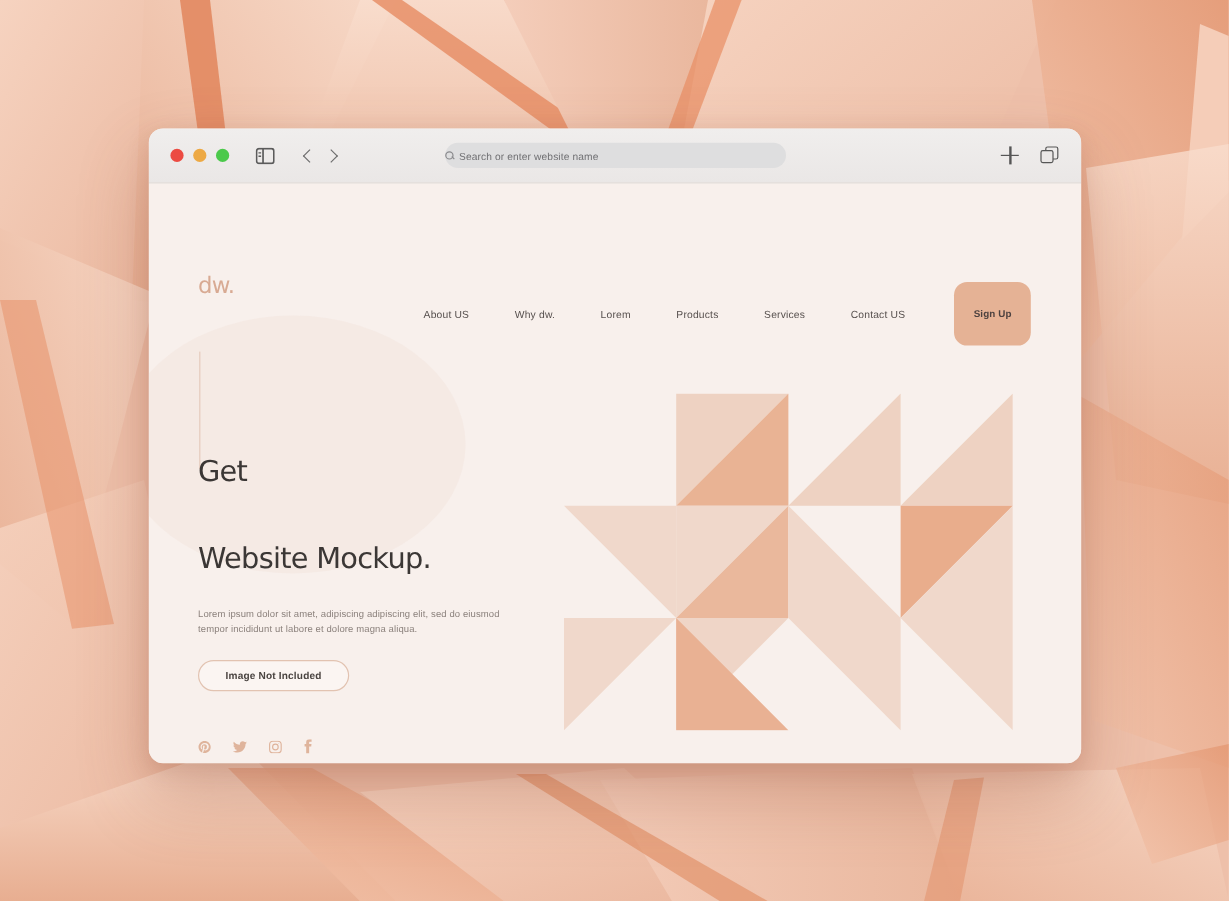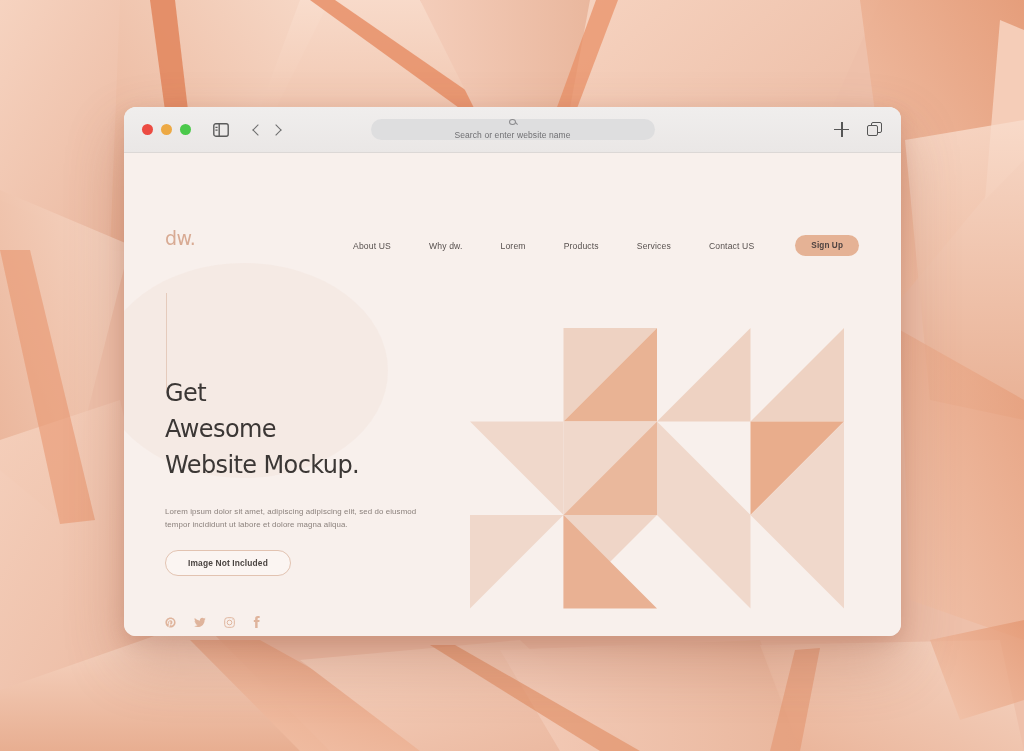--- a/index.html
+++ b/index.html
@@ -69,21 +69,20 @@
     position: absolute;
     left: 50%;
     transform: translateX(-50%);
     width: 284px;
     height: 21px;
     border-radius: 11px;
     background: #dededf;
     display: flex;
     align-items: center;
     gap: 5px;
-    flex-direction: column;
   }
   .addressbar .ab-text {
     font-size: 8.5px;
     color: #6f6f72;
     letter-spacing: 0.1px;
   }
   .mag {
     width: 7px; height: 7px;
     border: 1.1px solid #8a8a8d;
     border-radius: 50%;
@@ -178,21 +177,21 @@
     letter-spacing: 0.15px;
     white-space: nowrap;
   }
   .signup-btn {
     margin-left: 14px;
     background: #e5b295;
     color: #4d4240;
     font-size: 8.2px;
     font-weight: bold;
     border-radius: 11px;
-    padding: 6px 16px;
+    padding: 22px 16px;
     letter-spacing: 0.1px;
     white-space: nowrap;
   }
 
   .hero {
     position: absolute;
     left: 41px;
     top: 222px;
     width: 300px;
   }
@@ -355,21 +354,21 @@
       <span class="nav-link">Lorem</span>
       <span class="nav-link">Products</span>
       <span class="nav-link">Services</span>
       <span class="nav-link">Contact US</span>
       <span class="signup-btn">Sign Up</span>
     </nav>
 
     <div class="hero">
       <h1>
         <span>Get</span><br>
-        <span>Awesome</span><br>
+        <br>
         <span>Website Mockup.</span>
       </h1>
       <p>Lorem ipsum dolor sit amet, adipiscing adipiscing elit, sed do eiusmod tempor incididunt ut labore et dolore magna aliqua.</p>
       <div class="cta">Image Not Included</div>
     </div>
 
     <div class="social">
       <span>
         <svg width="11" height="11" viewBox="0 0 16 16" fill="currentColor">
           <path d="M8 0.6C3.9.6.6 3.9.6 8c0 3.1 1.9 5.8 4.6 6.9-.1-.6-.1-1.4 0-2l.9-3.7s-.2-.4-.2-1.1c0-1 .6-1.8 1.3-1.8.6 0 .9.5.9 1 0 .6-.4 1.6-.6 2.5-.2.7.4 1.3 1.1 1.3 1.3 0 2.2-1.7 2.2-3.7 0-1.5-1-2.7-2.9-2.7-2.1 0-3.4 1.6-3.4 3.3 0 .6.2 1 .5 1.4.1.2.1.2.1.4l-.1.6c0 .2-.2.3-.4.2-1-.4-1.5-1.6-1.5-2.9 0-2.1 1.8-4.7 5.3-4.7 2.8 0 4.7 2 4.7 4.2 0 2.9-1.6 5-4 5-.8 0-1.5-.4-1.8-.9l-.5 1.9c-.2.6-.6 1.4-.9 1.9.7.2 1.4.3 2.1.3 4.1 0 7.4-3.3 7.4-7.4S12.1.6 8 .6z"></path>

